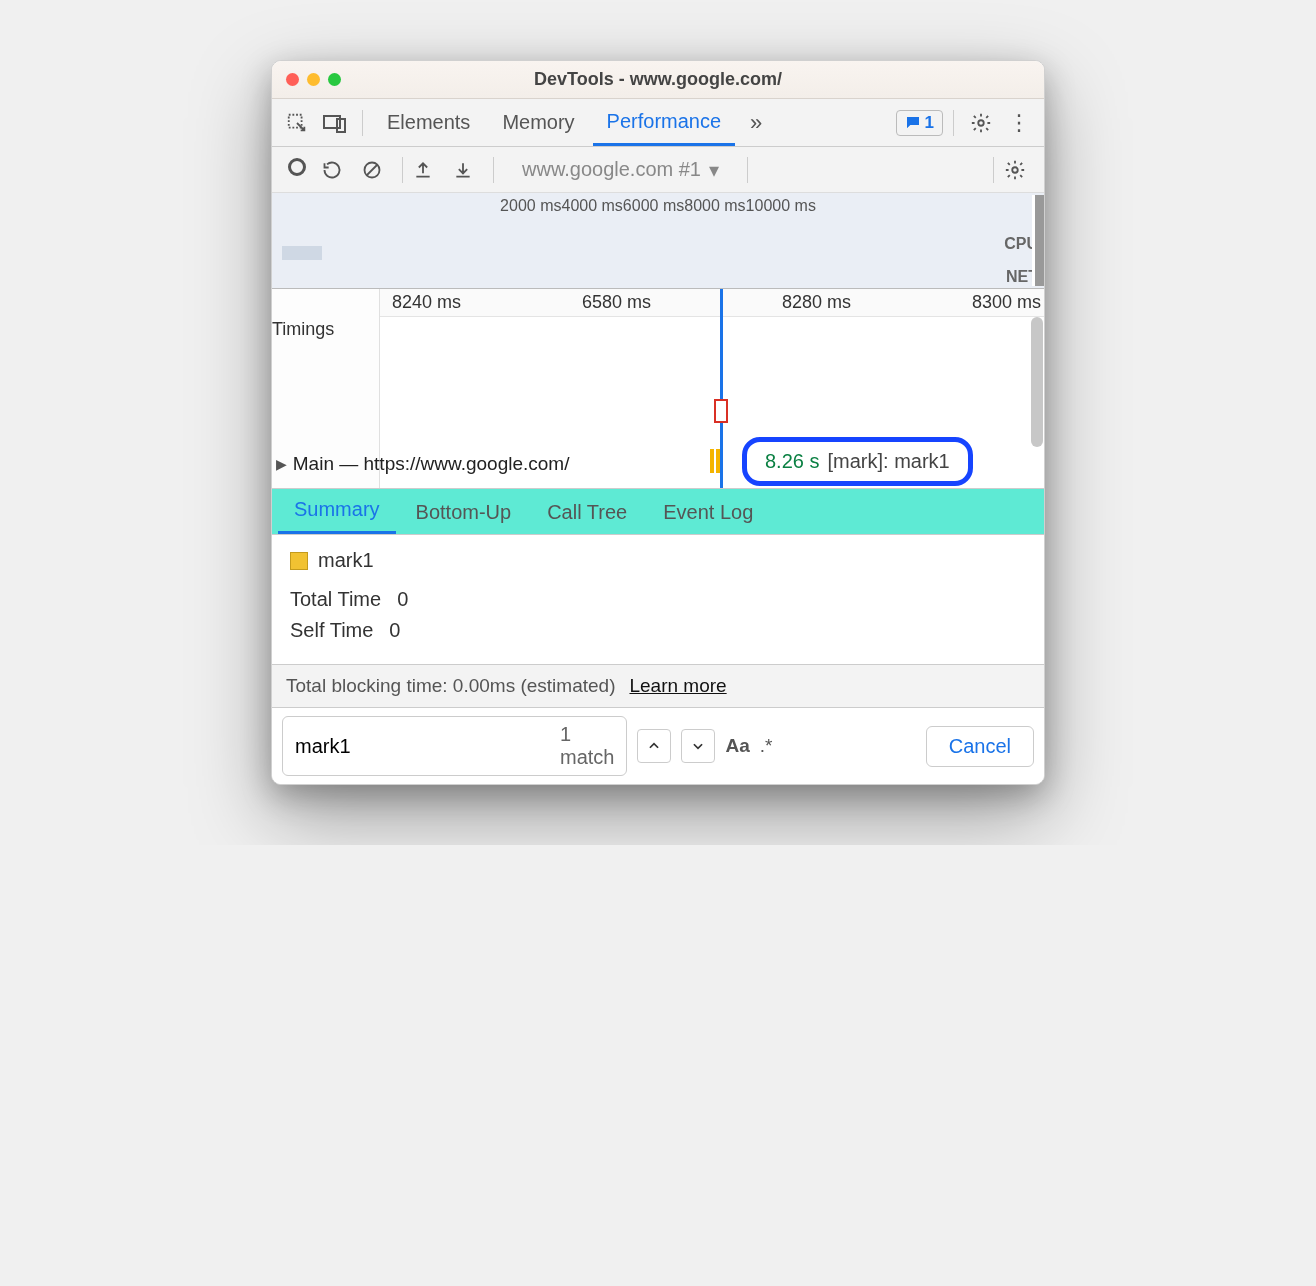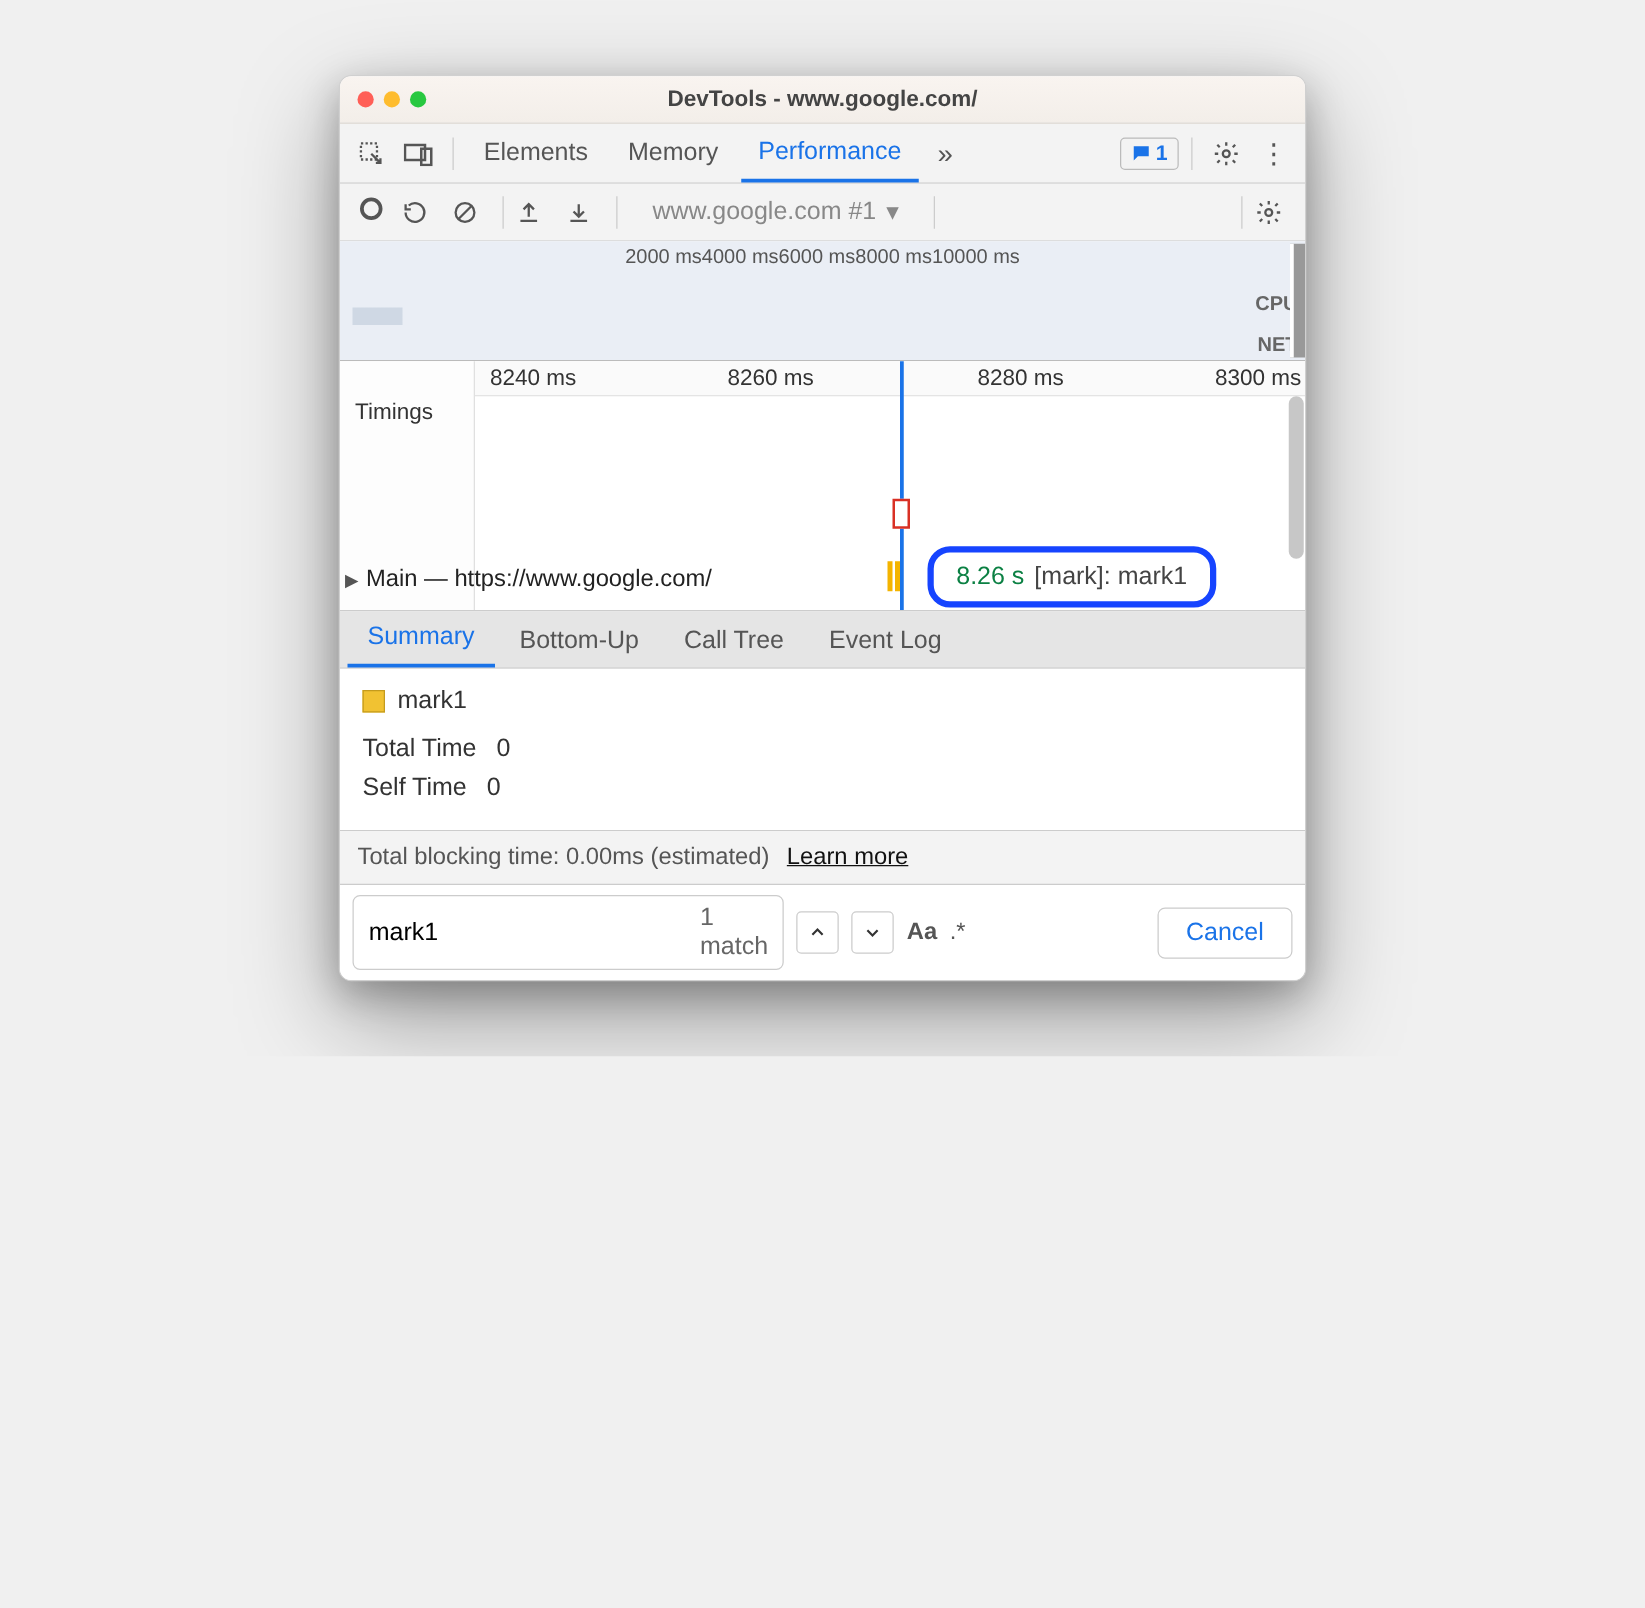--- a/index.html
+++ b/index.html
@@ -68,37 +68,37 @@
   .ov-label-net{position:absolute; right:6px; bottom:2px; font-weight:700; color:#666;}
   .ov-handle{position:absolute; top:2px; bottom:2px; width:22px; background:#999; border-left:3px solid #fff; border-right:3px solid #fff;}
   .ov-handle.h1{left:760px;} .ov-handle.h2{left:850px; width:10px; background:#aaa;}
   .squiggle{position:absolute; bottom:28px; left:10px; width:40px; height:14px; background:linear-gradient(#cfd8e4,#cfd8e4);}
   
   .detail {
     position:relative; height:200px; border-bottom:1px solid #ccc; background:#fff;
   }
   .detail-ticks{display:flex; font-size:18px; color:#333; height:28px; align-items:center; border-bottom:1px solid #e4e4e4; background:#fafafa;}
   .dt-left{width:108px; border-right:1px solid #e0e0e0; height:100%; position:absolute; left:0; top:0; background:#fdfdfd; font-size:18px; color:#333;}
-  .dt-left .row{height:28px; display:flex; align-items:center; padding-left:12px;}
+  .dt-left .row{height:28px; display:flex; align-items:center; padding-left:0;}
   .vline{position:absolute; top:0; bottom:0; width:3px; background:#1a73e8; left:448px;}
   .redbox{position:absolute; left:442px; top:110px; width:14px; height:24px; border:2px solid #d93025; background:#fff;}
   .main-row{position:absolute; left:4px; right:0; top:164px; font-size:19px; color:#222; display:flex; align-items:center; gap:6px;}
   .tri{font-size:14px;color:#555;}
   .orange-bars{position:absolute; left:438px; top:160px; display:flex; gap:2px;}
   .ob{width:4px;height:24px;background:#f4b400;}
   .mark-highlight{
     position:absolute; left:470px; top:148px; border:5px solid #1644ff; border-radius:18px; padding:8px 18px;
     background:#fff; font-size:20px; display:flex; gap:8px; align-items:center;
   }
   .mark-highlight .time{color:#0b8043; font-weight:500;}
   .mark-highlight .rest{color:#444;}
   .bluebar{position:absolute; left:1px; top:28px; width:8px; bottom:12px; background:#8ab4f8; border:2px solid #1a73e8; border-radius:2px;}
   .scrollthumb{position:absolute; right:1px; top:28px; width:12px; height:130px; background:#c7c7c7; border-radius:6px;}
   
-  .btabs{display:flex; gap:4px; height:46px; align-items:flex-end; background:#e5e5e5; border-bottom:1px solid #ccc; font-size:20px; color:#555; padding:0 6px;}
+  .btabs{display:flex; gap:4px; height:46px; align-items:flex-end; background:#5eead4; border-bottom:1px solid #ccc; font-size:20px; color:#555; padding:0 6px;}
   .btab{padding:10px 16px;}
   .btab.active{color:#1a73e8; border-bottom:3px solid #1a73e8;}
   
   .summary{padding:14px 18px; font-size:20px; color:#333; background:#fff; border-bottom:1px solid #ccc;}
   .summary .name{display:flex;align-items:center;gap:10px; margin-bottom:16px;}
   .swatch{width:18px;height:18px;background:#f1c232;border:1px solid #c49b1d;}
   .summary .kv{display:flex; gap:16px; margin:8px 0;}
   
   .blocking{background:#f3f3f3;padding:10px 14px; font-size:19px; color:#555; display:flex; gap:14px; align-items:flex-start; border-bottom:1px solid #ccc;}
   .blocking a{color:#111; text-decoration:underline;}
@@ -218,21 +218,21 @@
     <div class="ov-handle h1"></div>
     <div class="ov-handle h2"></div>
   </div>
 
   <div class="detail">
     <div class="bluebar"></div>
     <div class="detail-ticks">
       <span style="width:18px;padding-left:2px;">ms</span>
       <span style="width:92px;padding-left:6px;color:#666;">Frames</span>
       <span style="position:absolute;left:120px;">8240 ms</span>
-      <span style="position:absolute;left:310px;">8260 ms</span>
+      <span style="position:absolute;left:310px;">6580 ms</span>
       <span style="position:absolute;left:510px;">8280 ms</span>
       <span style="position:absolute;left:700px;">8300 ms</span>
       <span style="position:absolute;left:892px;">8</span>
     </div>
     <div class="dt-left">
       <div class="row" style="margin-top:30px;height:100px;align-items:flex-start;">Timings</div>
     </div>
     <div class="vline"></div>
     <div class="redbox"></div>
     <div class="orange-bars">

